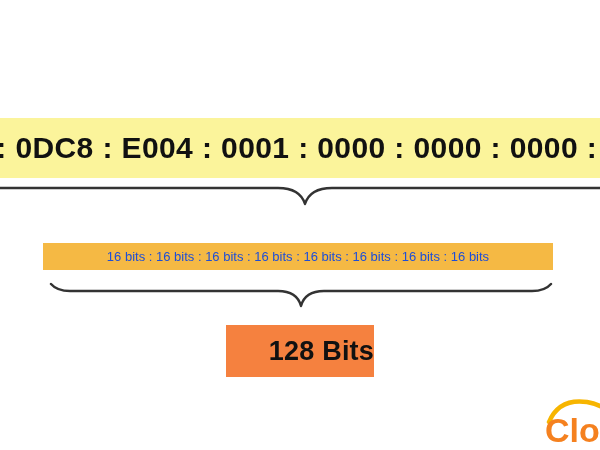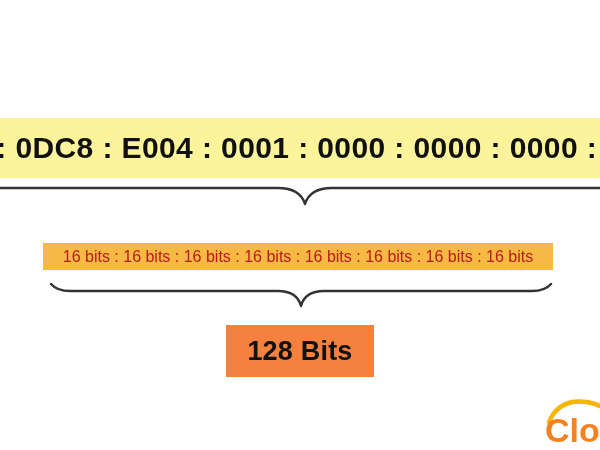--- a/index.html
+++ b/index.html
@@ -89,37 +89,37 @@
     top: 243px;
     width: 510px;
     height: 27px;
     background: #F5B944;
     display: flex;
     align-items: center;
     justify-content: center;
     overflow: hidden;
   }
   .bits-text {
-    font-size: 16px;
-    color: #b91c1c;
+    font-size: 13px;
+    color: #1d4ed8;
     white-space: nowrap;
     letter-spacing: 0px;
   }
 
   
   .total-box {
     position: absolute;
     left: 226px;
     top: 325px;
     width: 148px;
     height: 52px;
     background: #F5813F;
     display: flex;
     align-items: center;
-    justify-content: center;
+    justify-content: flex-end;
   }
   .total-text {
     font-size: 27px;
     font-weight: bold;
     color: #111111;
     white-space: nowrap;
     letter-spacing: 0.2px;
   }
 
   

